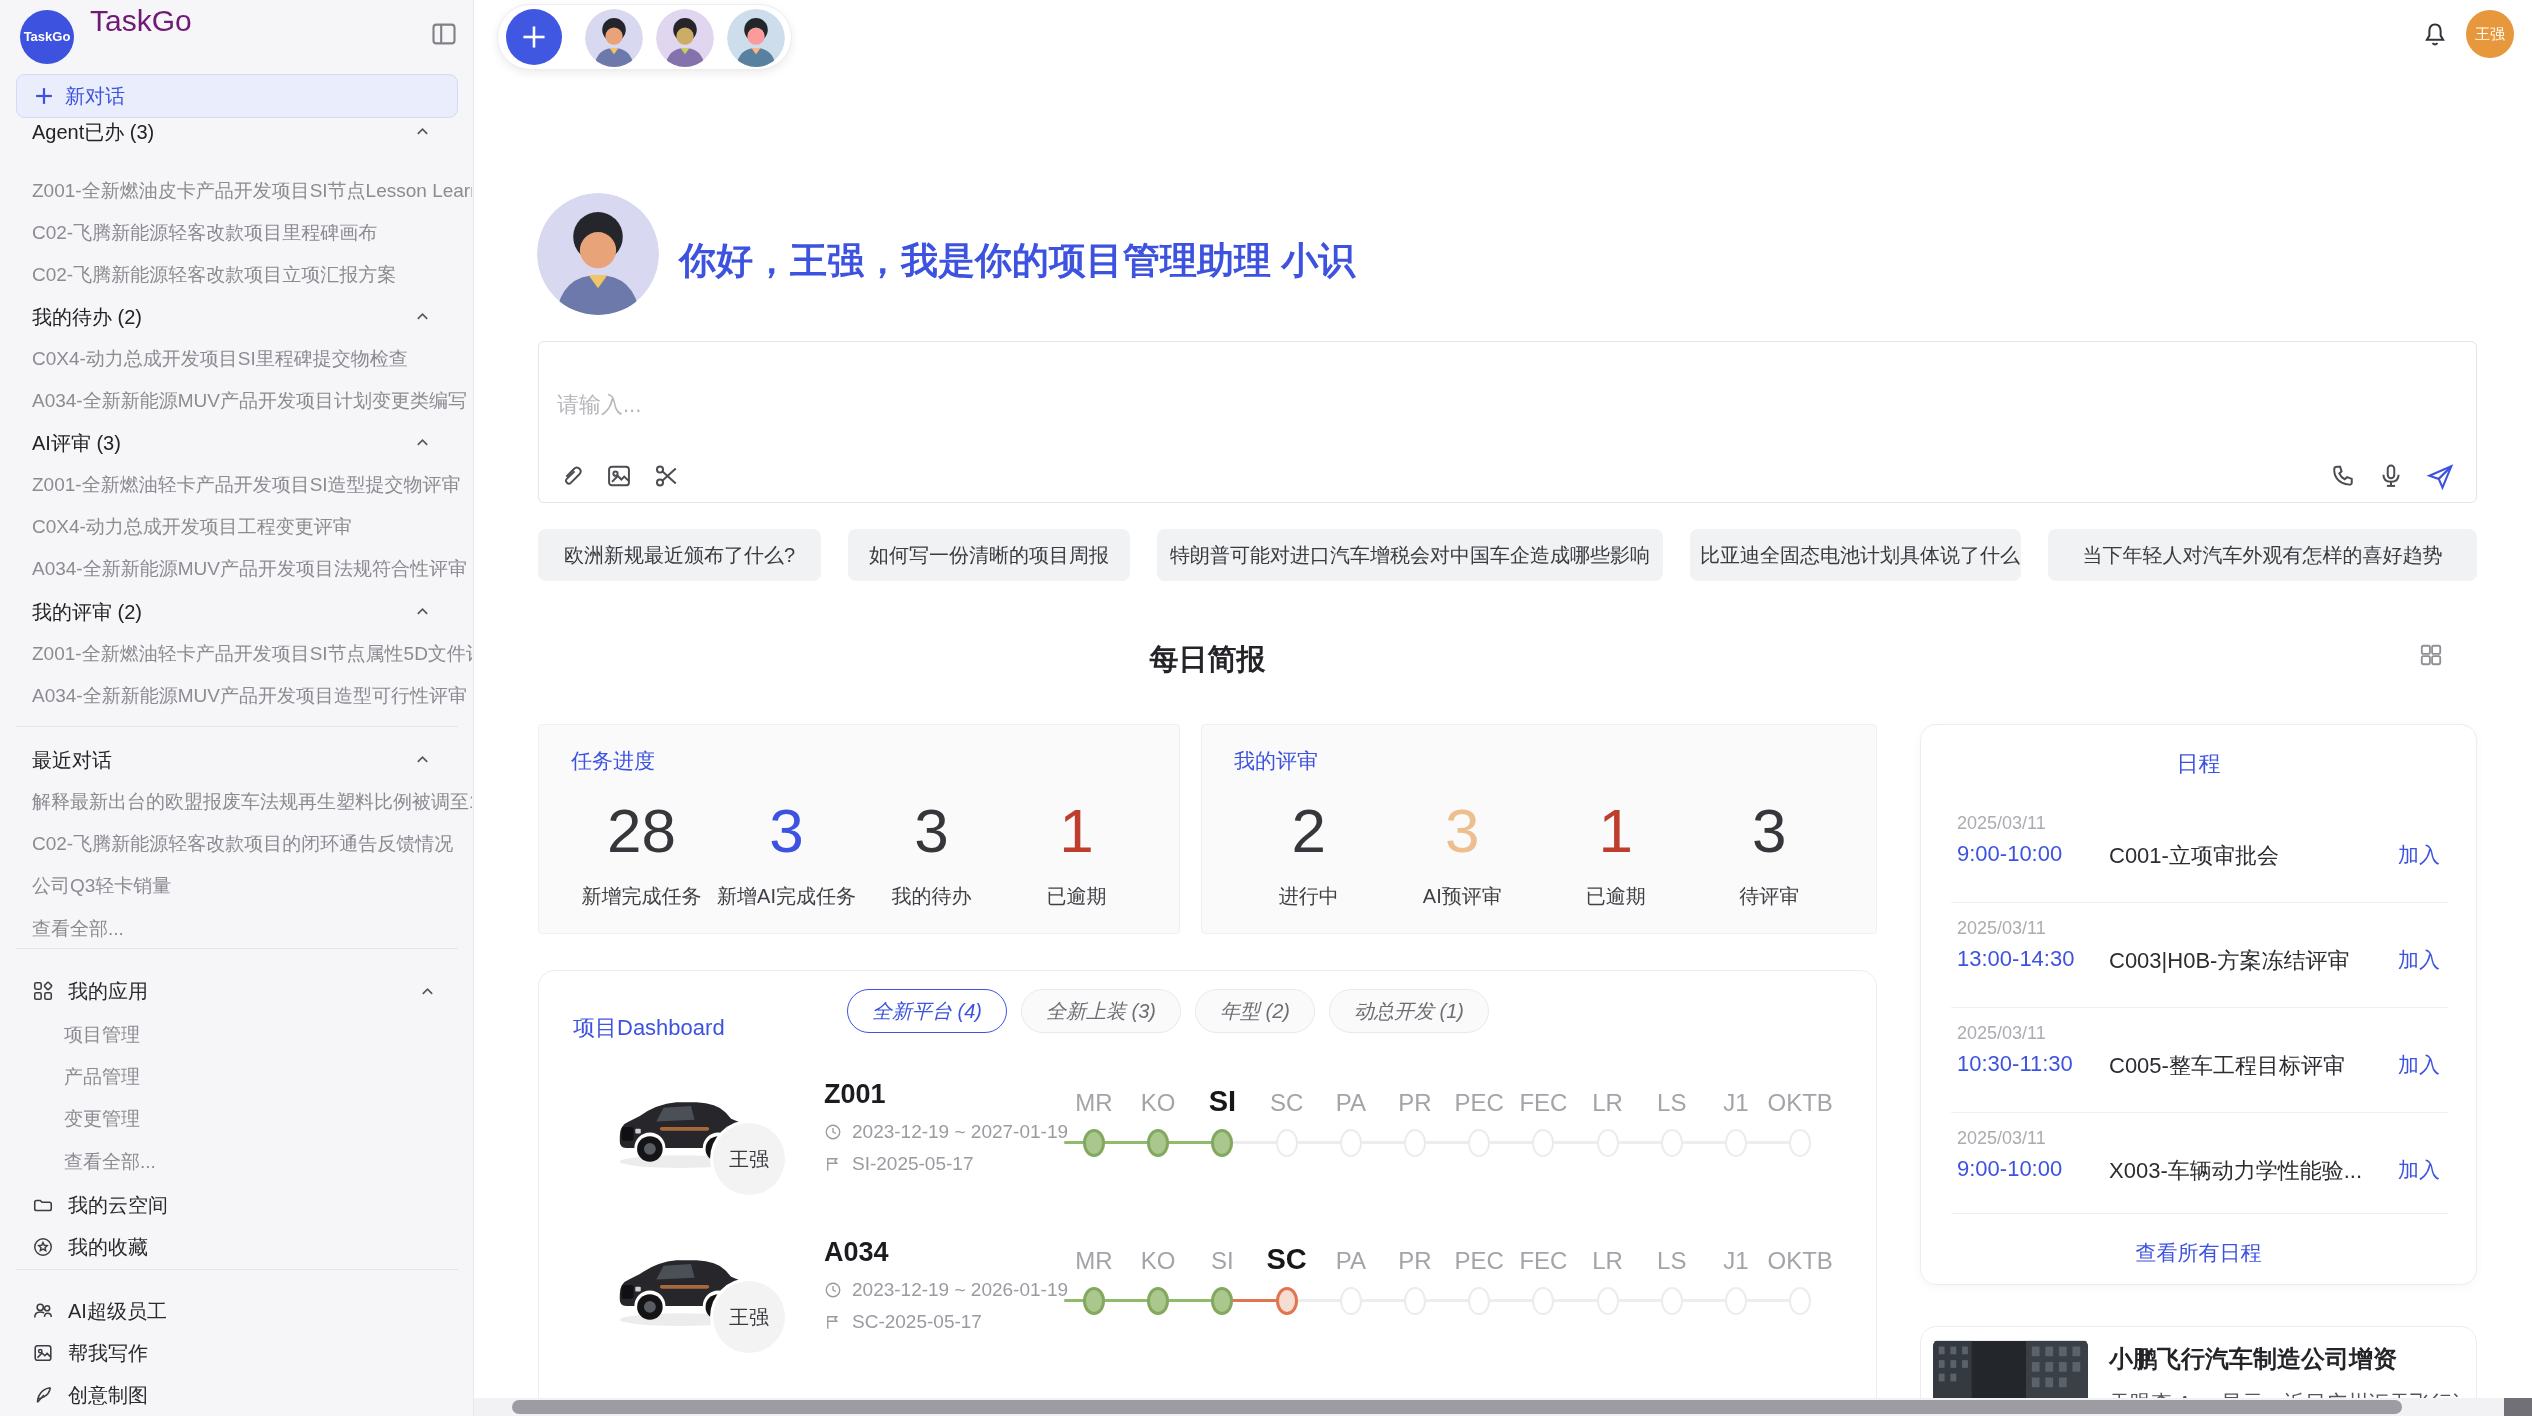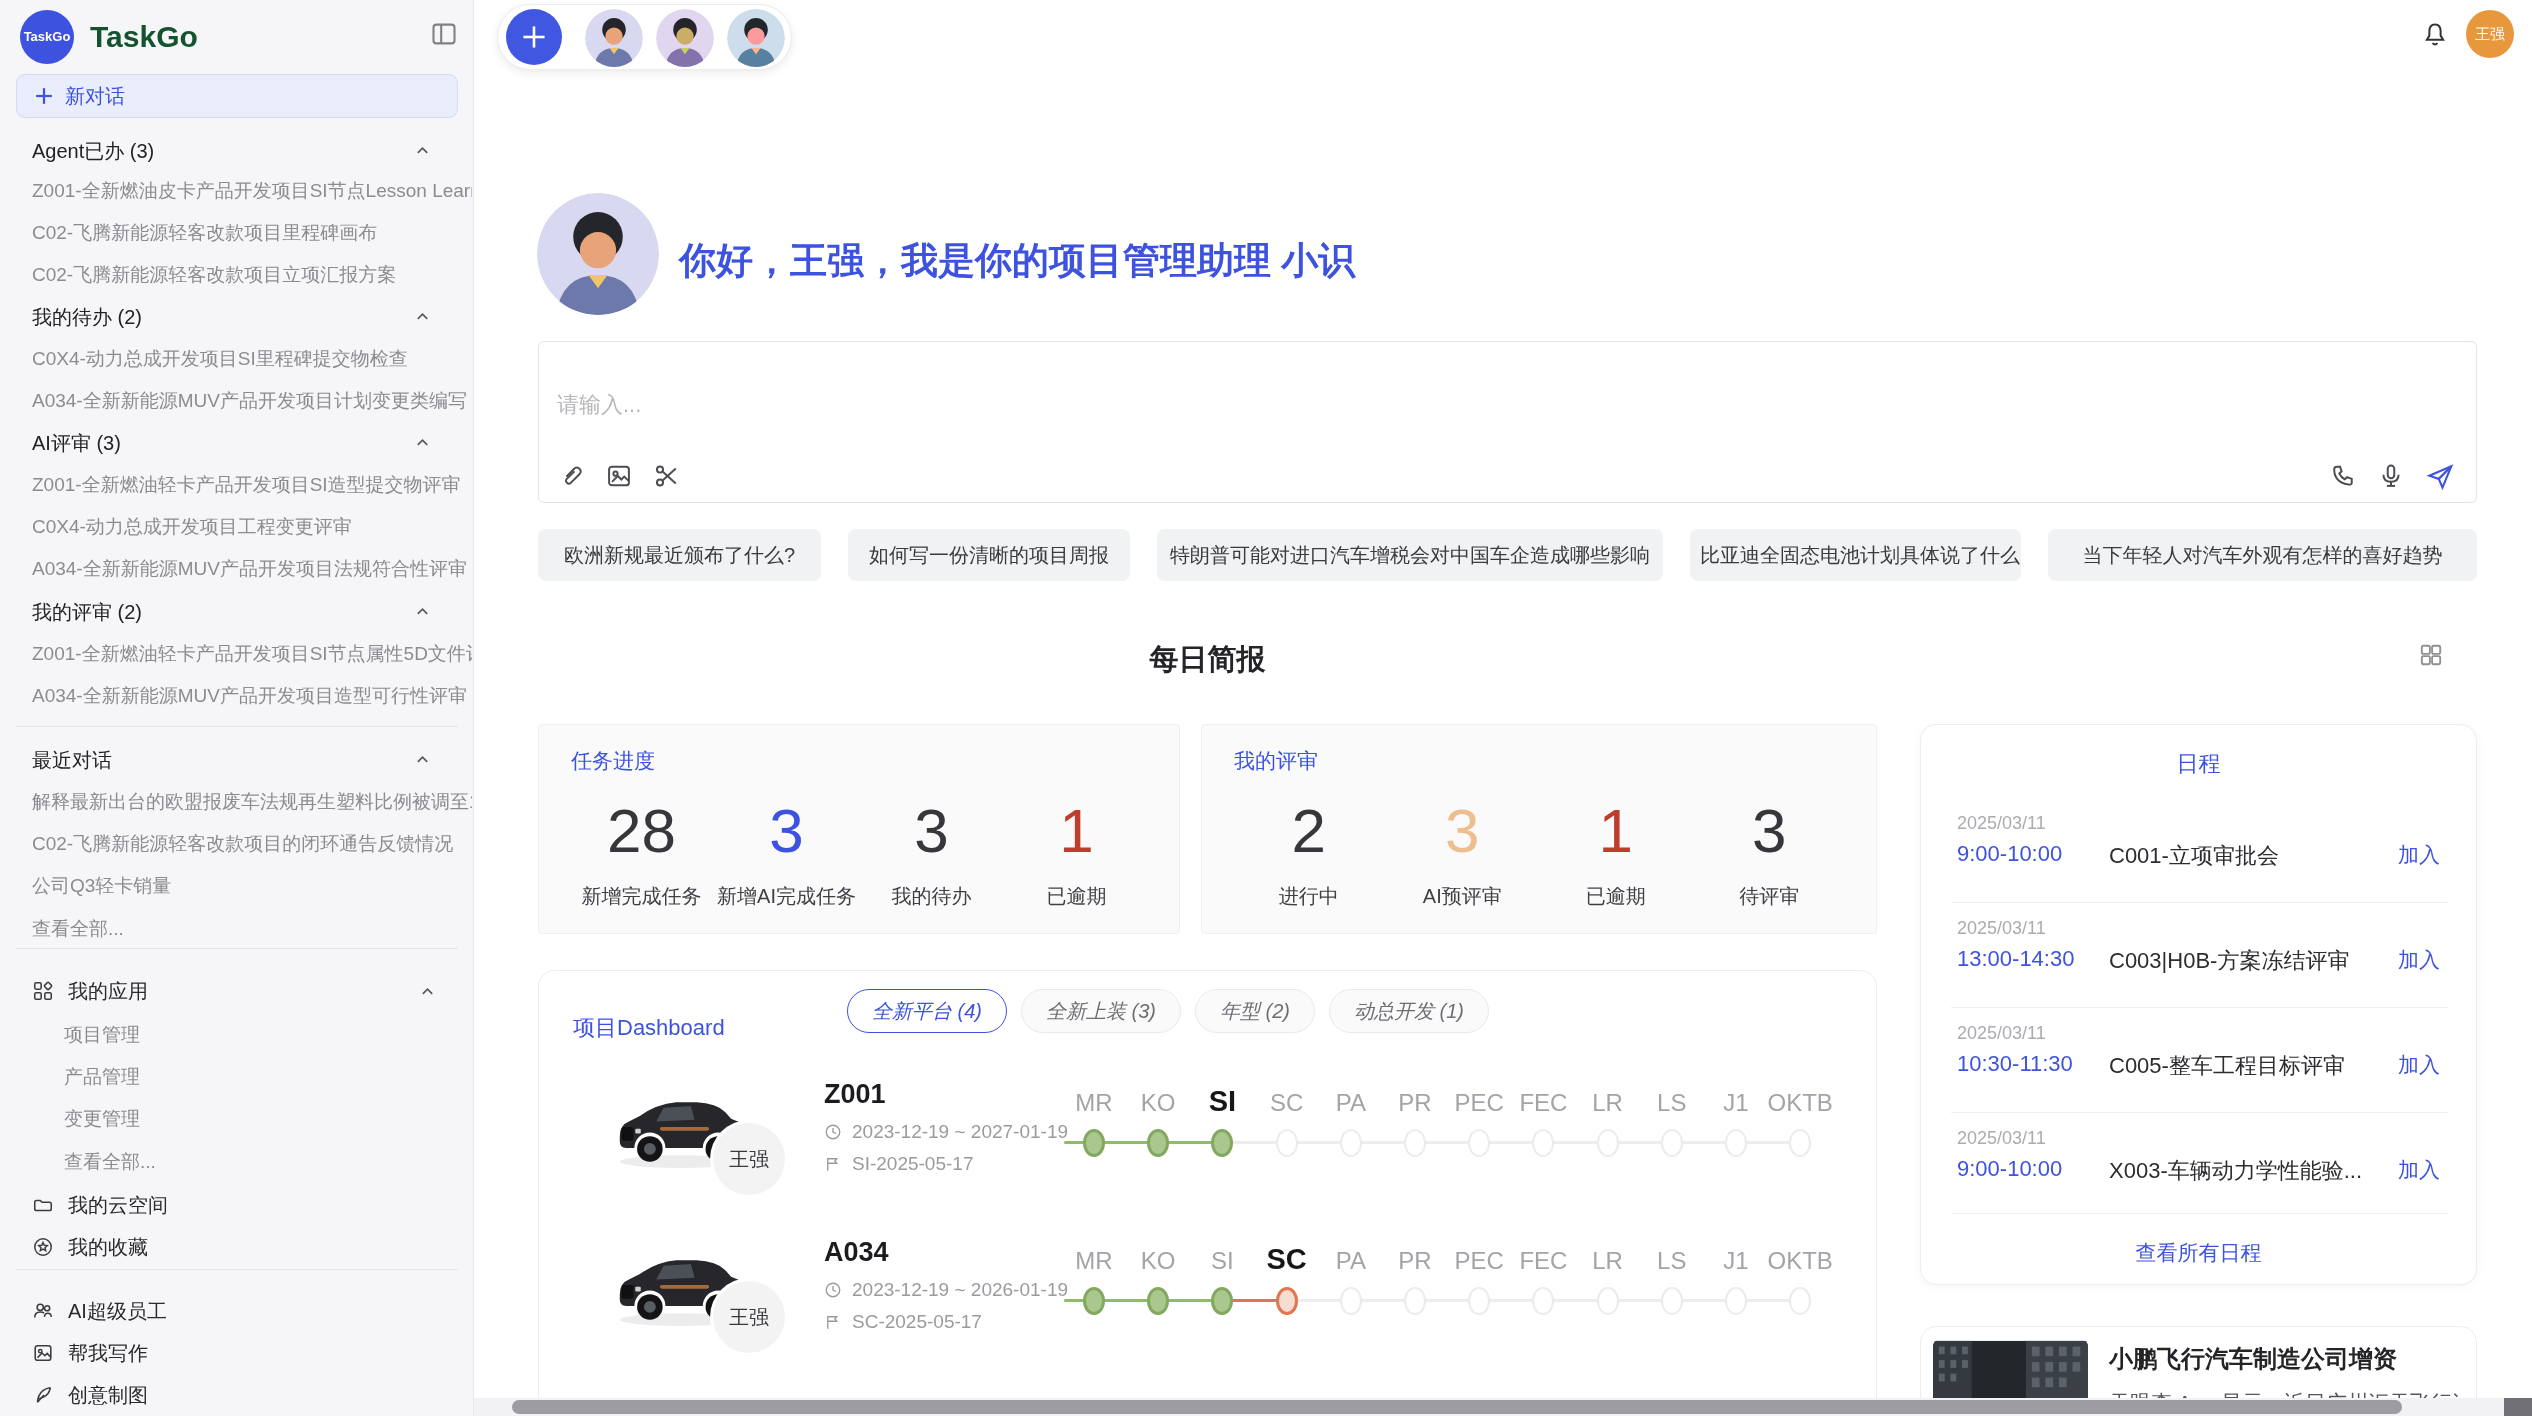--- a/index.html
+++ b/index.html
@@ -3,21 +3,21 @@
 <meta charset="utf-8">
 <style>
   * { margin:0; padding:0; box-sizing:border-box; }
   html,body { width:2532px; height:1416px; overflow:hidden; }
   body { font-family:"Liberation Sans","DejaVu Sans",sans-serif; background:#fff; position:relative; color:#222; }
   svg { display:block; }
 
   
   #sidebar { position:absolute; left:0; top:0; width:474px; height:1416px; background:#f6f6f8; border-right:1px solid #e8e8ec; }
   .logo-circle { position:absolute; left:20px; top:10px; width:54px; height:54px; border-radius:50%; background:#3d53e0; color:#fff; display:flex; align-items:center; justify-content:center; font-size:13px; font-weight:700; line-height:14px; }
-  .app-title { position:absolute; left:90px; top:20px; font-size:30px; font-weight:700; color:#14532d; }
+  .app-title { position:absolute; left:90px; top:4px; font-size:30px; font-weight:400; color:#701a75; }
   .panel-icon { position:absolute; left:430px; top:20px; color:#808087; }
   .new-chat { position:absolute; left:16px; top:74px; width:442px; height:44px; border-radius:9px; background:#eaedfb; border:1px solid #d3d9f6; color:#3d53e0; font-size:20px; display:flex; align-items:center; padding-left:18px; gap:12px; cursor:pointer; }
   .sec-head { position:absolute; left:32px; height:30px; line-height:30px; font-size:20px; color:#232327; font-weight:500; width:410px; }
   .sec-head .chev { position:absolute; right:12px; top:8px; color:#57575e; }
   .side-item { position:absolute; left:32px; height:30px; line-height:30px; font-size:19px; color:#8b8b92; white-space:nowrap; overflow:hidden; width:440px; cursor:pointer; }
   .side-sub { left:64px; width:400px; }
   .side-div { position:absolute; left:16px; width:442px; height:1px; background:#e5e5e9; }
   .menu-row { position:absolute; left:32px; height:30px; display:flex; align-items:center; gap:14px; font-size:20px; color:#2a2a2f; cursor:pointer; }
   .menu-row .mi { color:#3c3c42; }
 
@@ -164,21 +164,21 @@
       </svg>
   </div>
   <div class="new-chat">
     <svg width="18" height="18" viewBox="0 0 16 16" stroke="currentColor" stroke-width="2">
         <line x1="8" y1="1" x2="8" y2="15"></line>
         <line x1="1" y1="8" x2="15" y2="8"></line>
       </svg>
     <span>新对话</span>
   </div>
 
-  <div class="sec-head" style="top:136px">
+  <div class="sec-head" style="top:117px">
     <span>Agent已办 (3)</span>
     <span class="chev">
         <svg width="15" height="12" viewBox="0 0 16 12" fill="none" stroke="currentColor" stroke-width="1.8">
           <polyline points="3,9 8,4 13,9"></polyline>
         </svg>
       </span>
   </div>
   <div class="side-item" style="top:176px">Z001-全新燃油皮卡产品开发项目SI节点Lesson Learn报告</div>
   <div class="side-item" style="top:218px">C02-飞腾新能源轻客改款项目里程碑画布</div>
   <div class="side-item" style="top:260px">C02-飞腾新能源轻客改款项目立项汇报方案</div>

